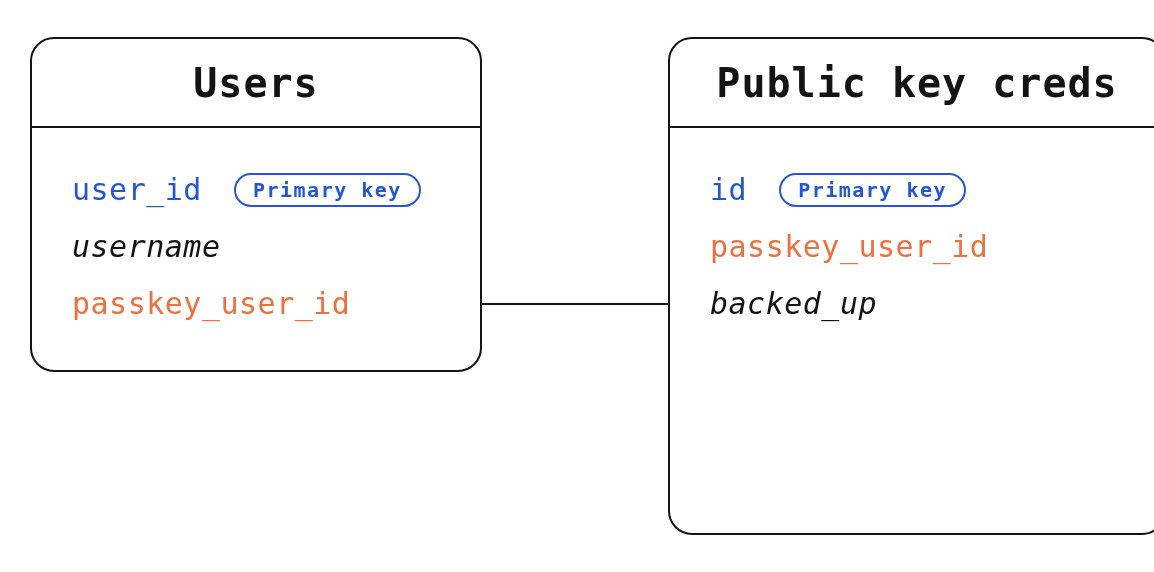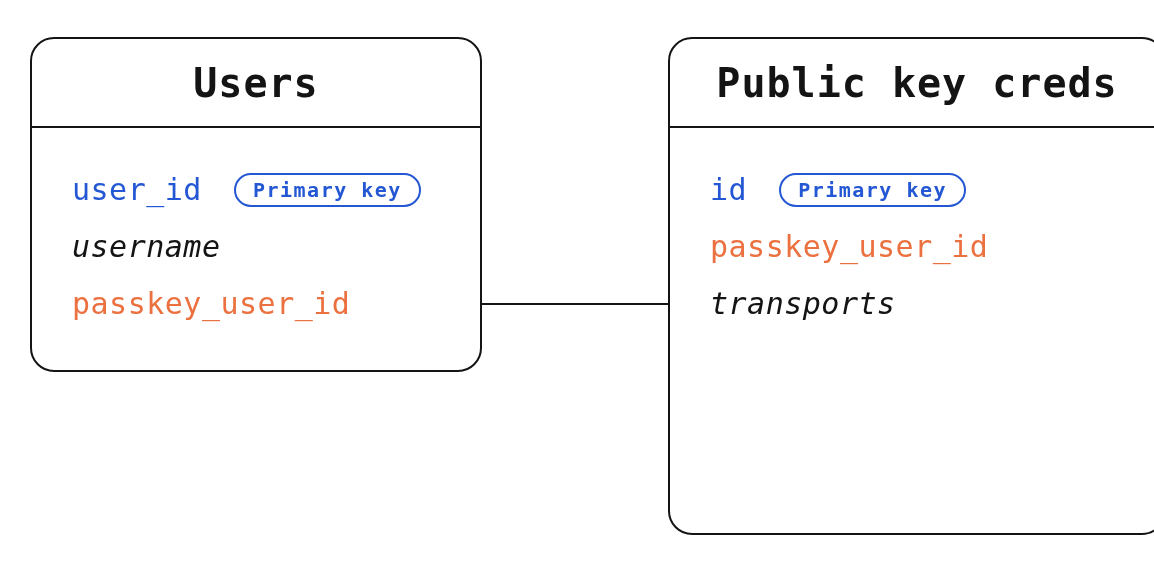--- a/index.html
+++ b/index.html
@@ -116,18 +116,18 @@
     </div>
     <div class="table-body">
       <div class="field-row">
         <span class="field-name c-blue">id</span>
         <span class="pk-badge">Primary key</span>
       </div>
       <div class="field-row">
         <span class="field-name c-orange">passkey_user_id</span>
       </div>
       <div class="field-row">
-        <span class="field-name c-black">transports</span>
+        <span class="field-name c-black">backed_up</span>
       </div>
     </div>
   </div>
 
 </div>
 
 </body></html>

